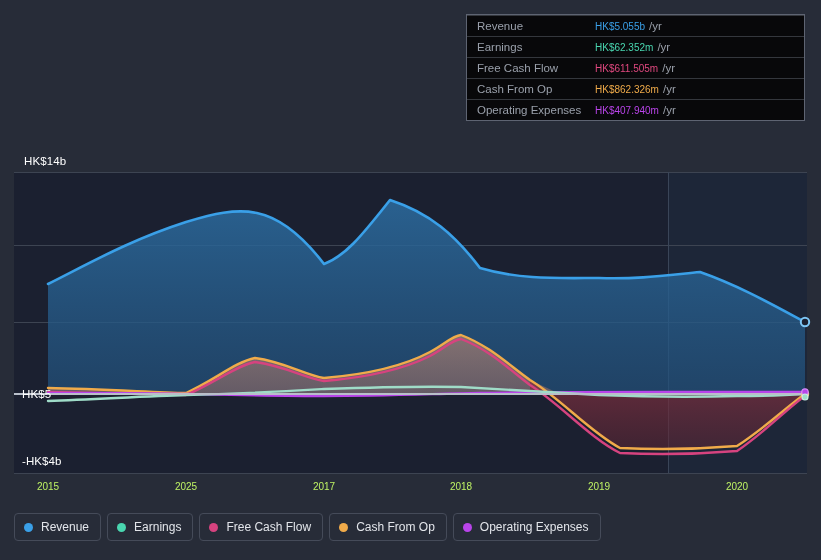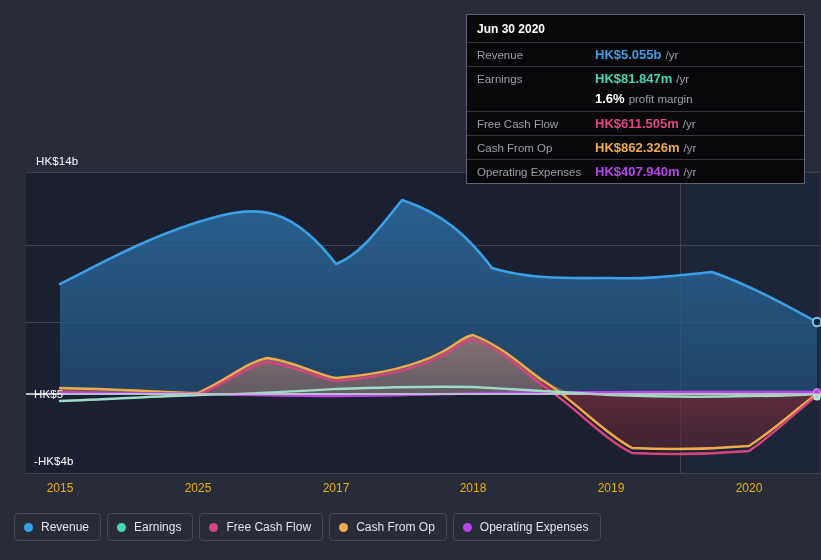--- a/index.html
+++ b/index.html
@@ -5,30 +5,30 @@
   html,body{margin:0;padding:0;}
   body{
     width:821px;height:560px;overflow:hidden;
     background:#272c38;
     font-family:"Liberation Sans","DejaVu Sans",sans-serif;
     -webkit-font-smoothing:antialiased;
   }
   #root{position:relative;width:821px;height:560px;}
 
   
-  #chart-surface{position:absolute;left:12px;top:0;width:734px;height:500px;}
+  #chart-surface{position:absolute;left:0;top:0;width:734px;height:500px;}
   #chart-svg{position:absolute;left:0;top:0;}
 
   
   .ylab{
     position:absolute;color:#ffffff;font-size:11.5px;letter-spacing:.1px;
     white-space:nowrap;
   }
   .xlab{
-    position:absolute;color:#eab308;font-size:12px;white-space:nowrap;
+    position:absolute;color:#bef264;font-size:10px;white-space:nowrap;
     text-align:left;transform:translateX(-50%);
   }
 
   
   #tooltip{
     position:absolute;left:466px;top:14px;width:339px;
     background:#08080a;border:1px solid #5e6472;
     box-sizing:border-box;padding:0;
     font-size:11.5px;color:#cfd3da;
   }
@@ -36,21 +36,21 @@
     color:#ffffff;font-weight:bold;font-size:12px;
     padding:7px 10px 6px 10px;
   }
   .tt-row{
     display:flex;align-items:baseline;
     padding:4px 10px 4px 10px;
     border-top:1px solid #34373d;
   }
   .tt-row.sub{border-top:none;padding-top:1px;padding-bottom:5px;}
   .tt-key{width:118px;flex:0 0 118px;color:#9aa0ab;font-size:11.5px;}
-  .tt-val{font-weight:bold;font-size:13px;}
+  .tt-val{font-weight:normal;font-size:10px;}
   .tt-suffix{color:#9aa0ab;font-weight:normal;font-size:11.5px;margin-left:4px;text-align:right;}
   .tt-sub-pad{width:118px;flex:0 0 118px;}
 
   
   #legend{
     position:absolute;left:14px;top:513px;display:flex;gap:6px;
   }
   .legend-item{
     display:flex;align-items:center;gap:8px;
     border:1px solid #454b59;border-radius:4px;
@@ -156,39 +156,33 @@
 
     <div class="xlab" style="left:48px;top:481px">2015</div>
     <div class="xlab" style="left:186px;top:481px">2025</div>
     <div class="xlab" style="left:324px;top:481px">2017</div>
     <div class="xlab" style="left:461px;top:481px">2018</div>
     <div class="xlab" style="left:599px;top:481px">2019</div>
     <div class="xlab" style="left:737px;top:481px">2020</div>
   </div>
 
   <div id="tooltip">
-    <div class="tt-title">Jun 30 2020</div>
 
     <div class="tt-row">
       <span class="tt-key">Revenue</span>
       <span class="tt-val" style="color:#3aa0e8">HK$5.055b</span>
       <span class="tt-suffix">/yr</span>
     </div>
 
     <div class="tt-row">
       <span class="tt-key">Earnings</span>
-      <span class="tt-val" style="color:#49d6b0">HK$81.847m</span>
-      <span class="tt-suffix">/yr</span>
-    </div>
-
-    <div class="tt-row sub">
-      <span class="tt-sub-pad"></span>
-      <span class="tt-val" style="color:#ffffff">1.6%</span>
-      <span class="tt-suffix">profit margin</span>
-    </div>
+      <span class="tt-val" style="color:#49d6b0">HK$62.352m</span>
+      <span class="tt-suffix">/yr</span>
+    </div>
+
 
     <div class="tt-row">
       <span class="tt-key">Free Cash Flow</span>
       <span class="tt-val" style="color:#e0487f">HK$611.505m</span>
       <span class="tt-suffix">/yr</span>
     </div>
 
     <div class="tt-row">
       <span class="tt-key">Cash From Op</span>
       <span class="tt-val" style="color:#f0ab4a">HK$862.326m</span>

